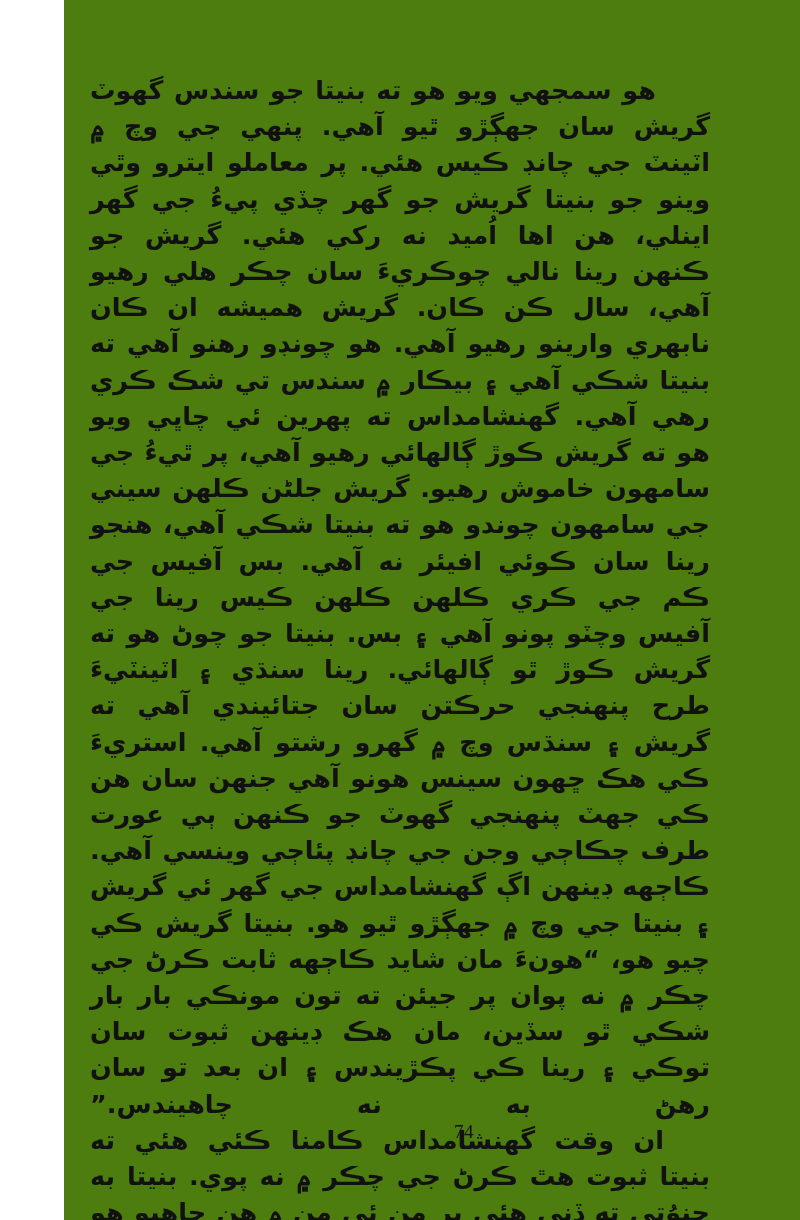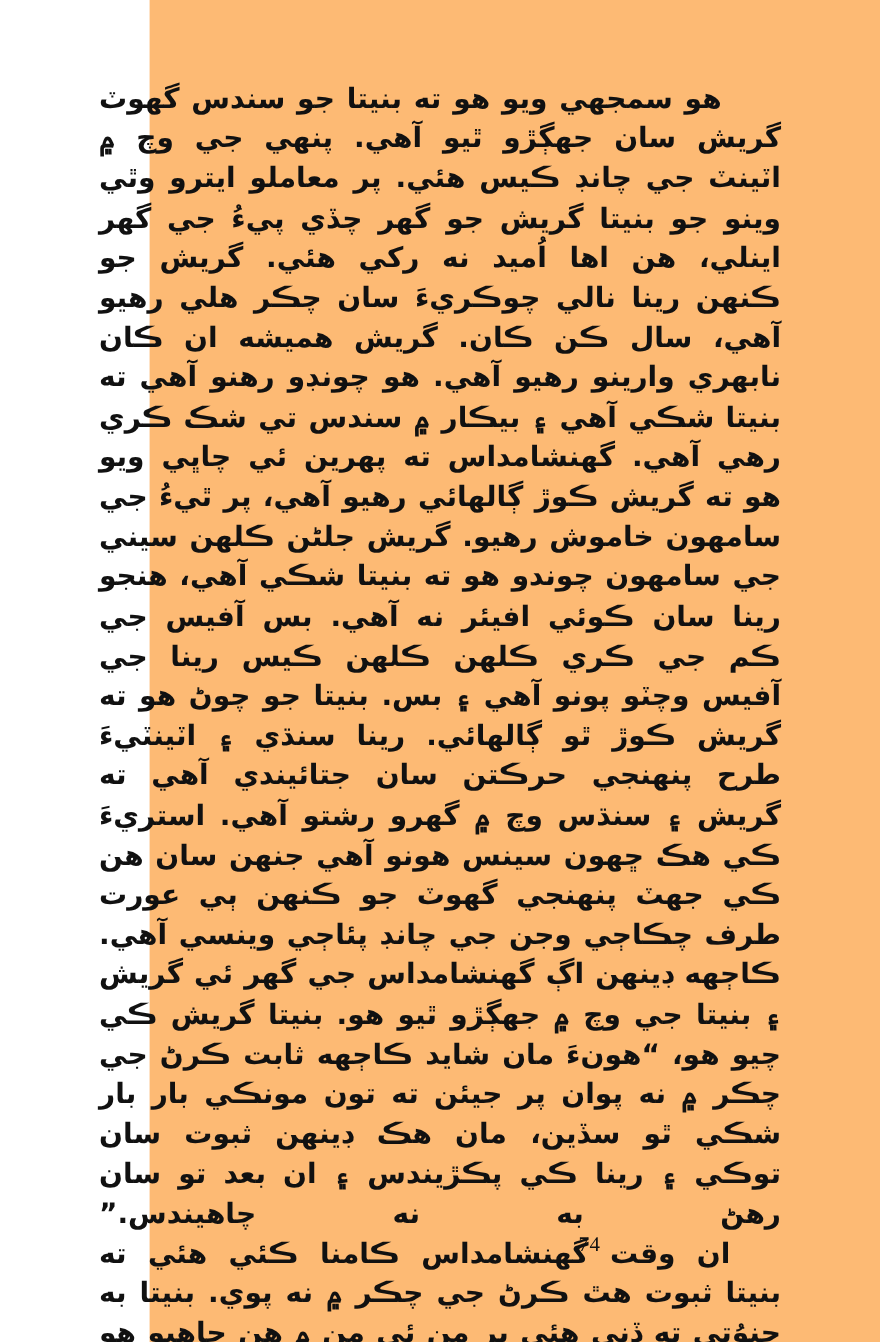--- a/index.html
+++ b/index.html
@@ -13,23 +13,23 @@
     height: 1220px;
     font-family: "DejaVu Sans", "Liberation Sans", sans-serif;
     color: #111111;
     position: relative;
     overflow: hidden;
   }
 
   .page {
     position: absolute;
     inset: 0;
-    width: 664px;
+    width: 736px;
     height: 1220px;
-    background: #fdba74;
+    background: #4d7c0f;
   }
 
   .text-column {
     position: absolute;
     top: 72px;
     right: 90px;
     left: 90px;
     width: 620px;
     direction: rtl;
     text-align: justify;

